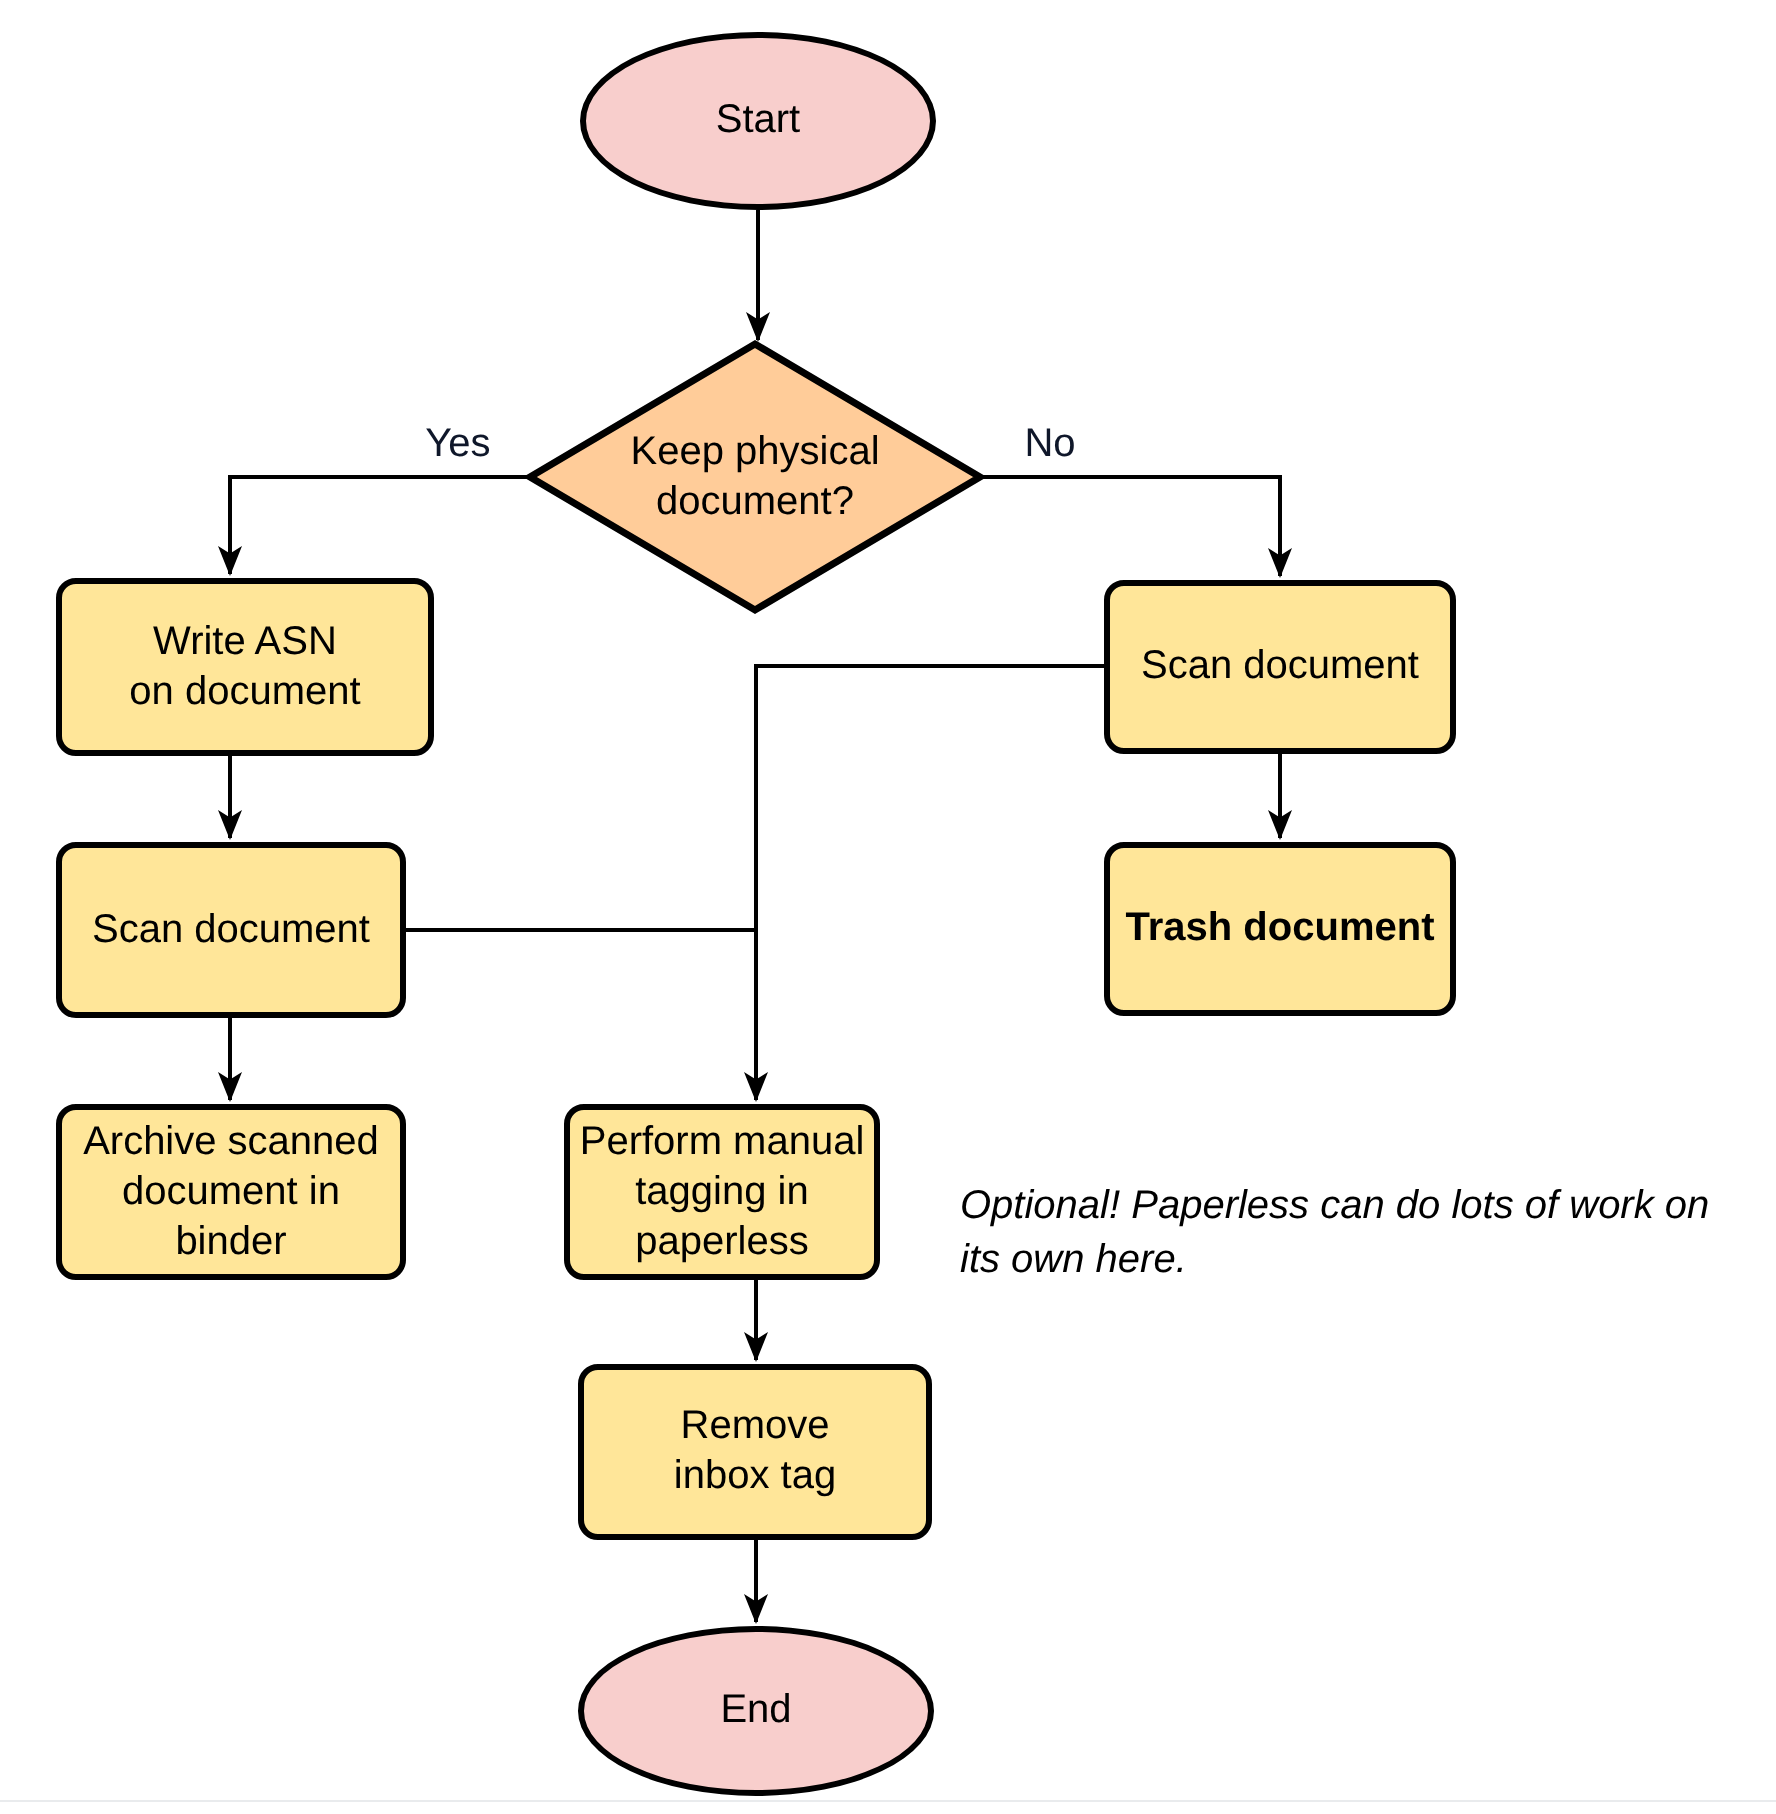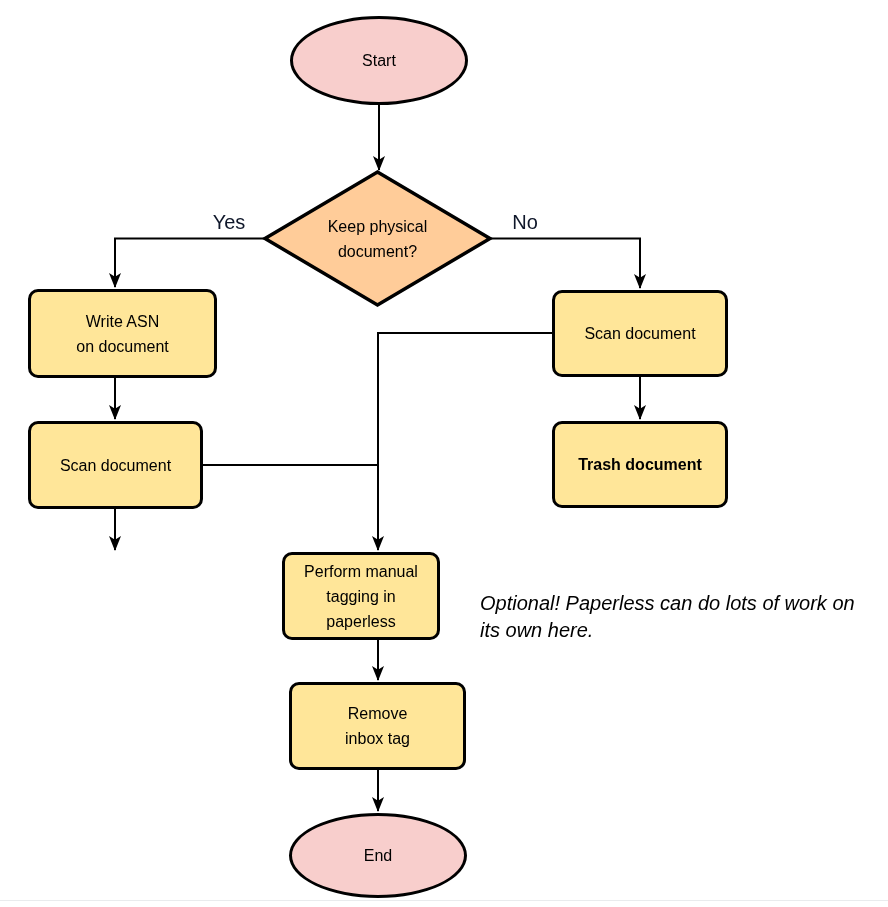--- a/index.html
+++ b/index.html
@@ -23,21 +23,21 @@
     height: 907px;
   }
   .node {
     position: absolute;
     box-sizing: border-box;
     display: flex;
     align-items: center;
     justify-content: center;
     text-align: center;
     color: #000000;
-    font-size: 16px;
+    font-size: 20px;
     line-height: 25px;
   }
   .process {
     background: #ffe699;
     border: 3px solid #000000;
     border-radius: 10px;
   }
   .terminal {
     background: #f8cecc;
     border: 3px solid #000000;
@@ -115,20 +115,25 @@
   <div class="edge-label" style="left:199px; top:211px; width:60px;">Yes</div>
   <div class="edge-label" style="left:495px; top:211px; width:60px;">No</div>
 
   <div class="node process" style="left:28px; top:289px; width:189px; height:89px;">
     <span class="node-label">Write ASN
 on document</span>
   </div>
   <div class="node process" style="left:28px; top:421px; width:175px; height:88px;">
     <span class="node-label">Scan document</span>
   </div>
+  <div class="node process" style="left:28px; top:552px; width:175px; height:88px;">
+    <span class="node-label">Archive scanned
+document in
+binder</span>
+  </div>
 
   <div class="node process" style="left:552px; top:290px; width:176px; height:87px;">
     <span class="node-label">Scan document</span>
   </div>
   <div class="node process" style="left:552px; top:421px; width:176px; height:87px;font-weight:bold;">
     <span class="node-label">Trash document</span>
   </div>
 
   <div class="node process" style="left:282px; top:552px; width:158px; height:88px;">
     <span class="node-label">Perform manual

